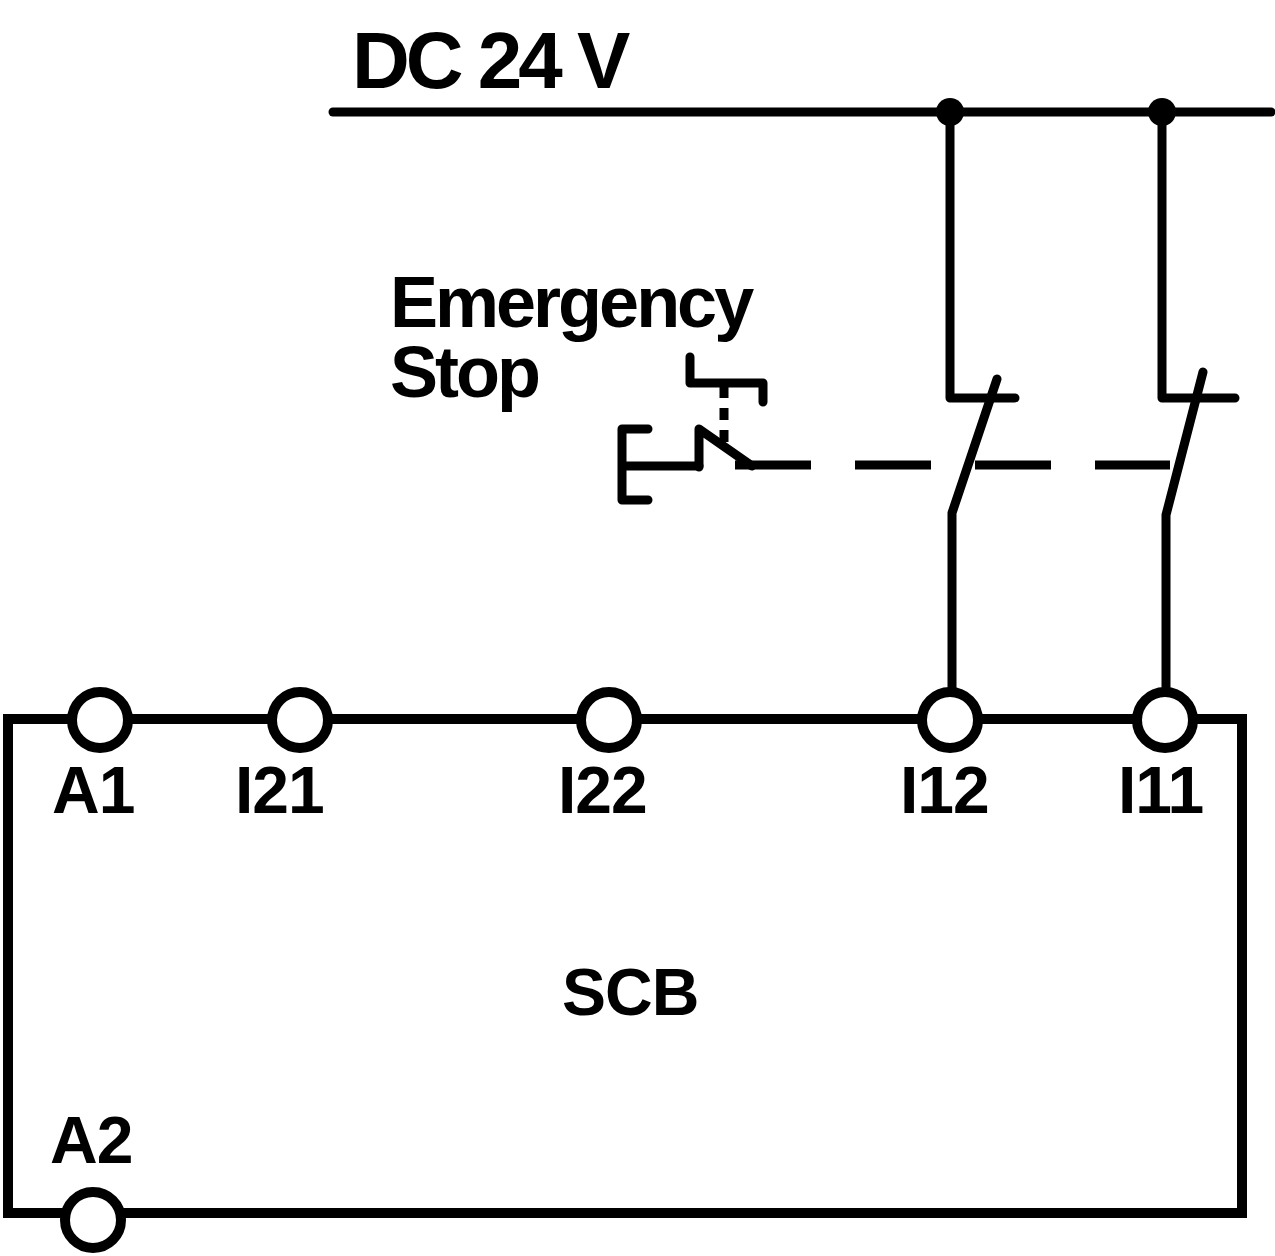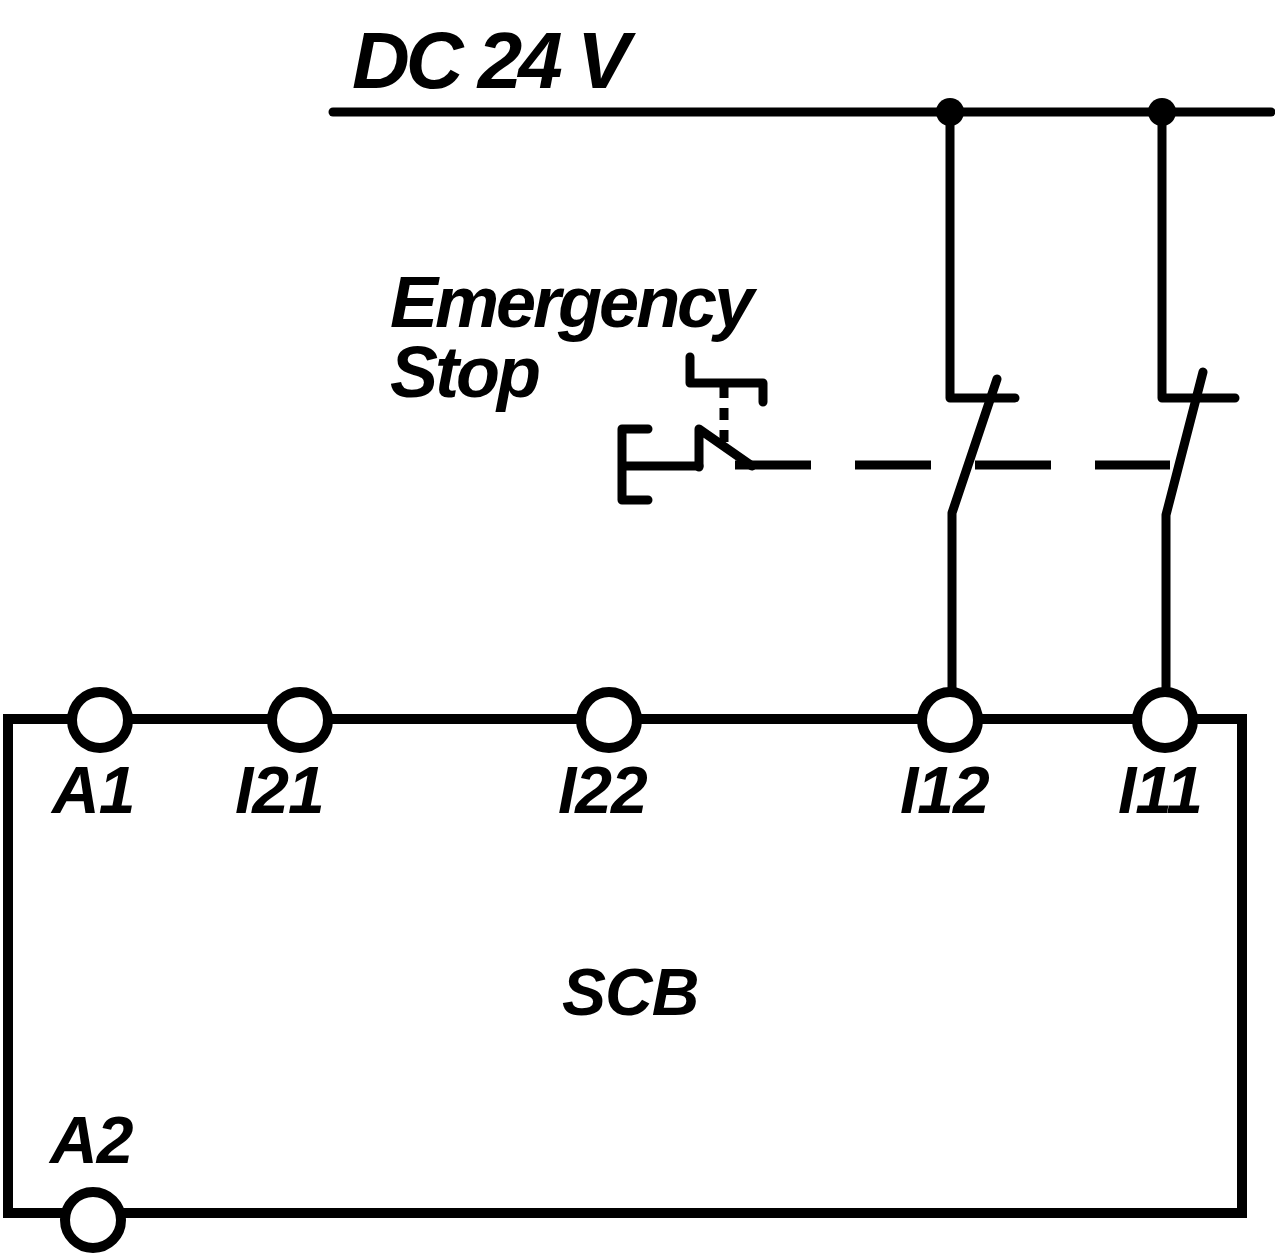--- a/index.html
+++ b/index.html
@@ -6,21 +6,20 @@
     margin: 0;
     padding: 0;
     background: #ffffff;
   }
   .stage {
     position: relative;
     width: 1275px;
     height: 1256px;
     background: #ffffff;
     overflow: hidden;
-    font-style: italic;
   }
   svg { display: block; }
   .lbl {
     font-family: "Liberation Sans", "DejaVu Sans", sans-serif;
     font-weight: bold;
     fill: #000000;
     stroke: none;
   }
   .lbl-power    { font-size: 80px; letter-spacing: -4px; }
   .lbl-estop    { font-size: 72px; letter-spacing: -3px; }

